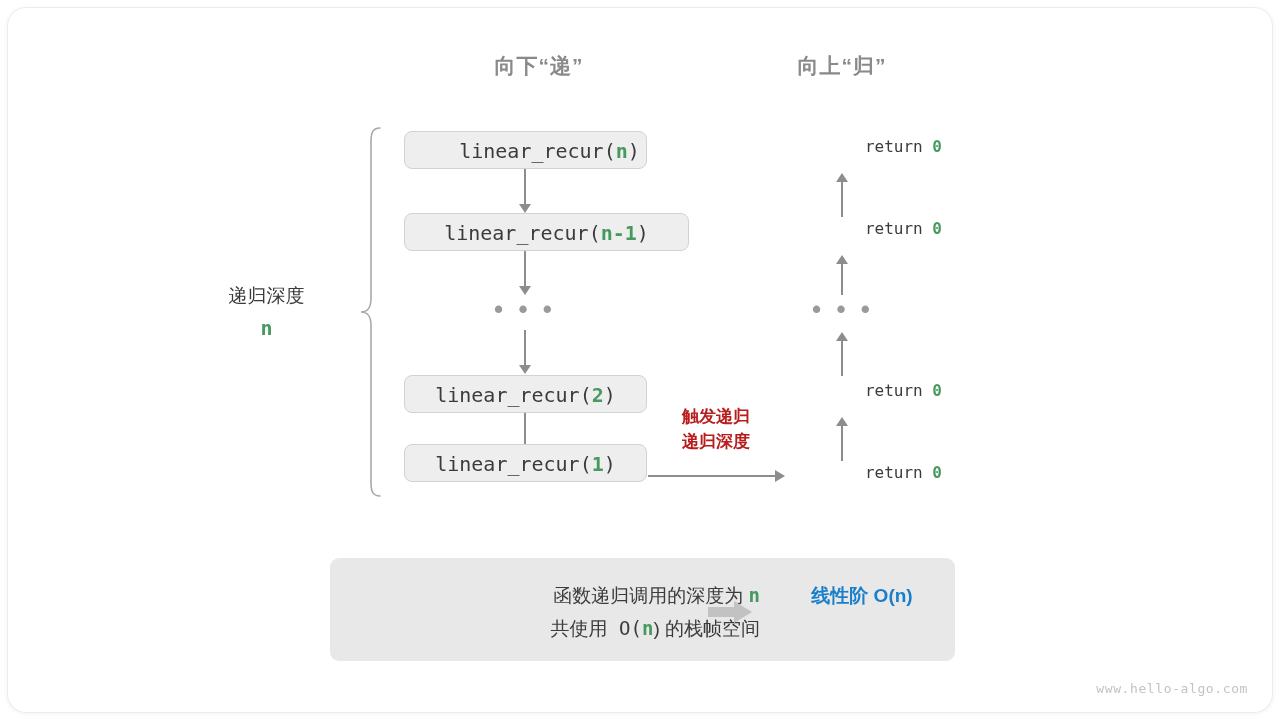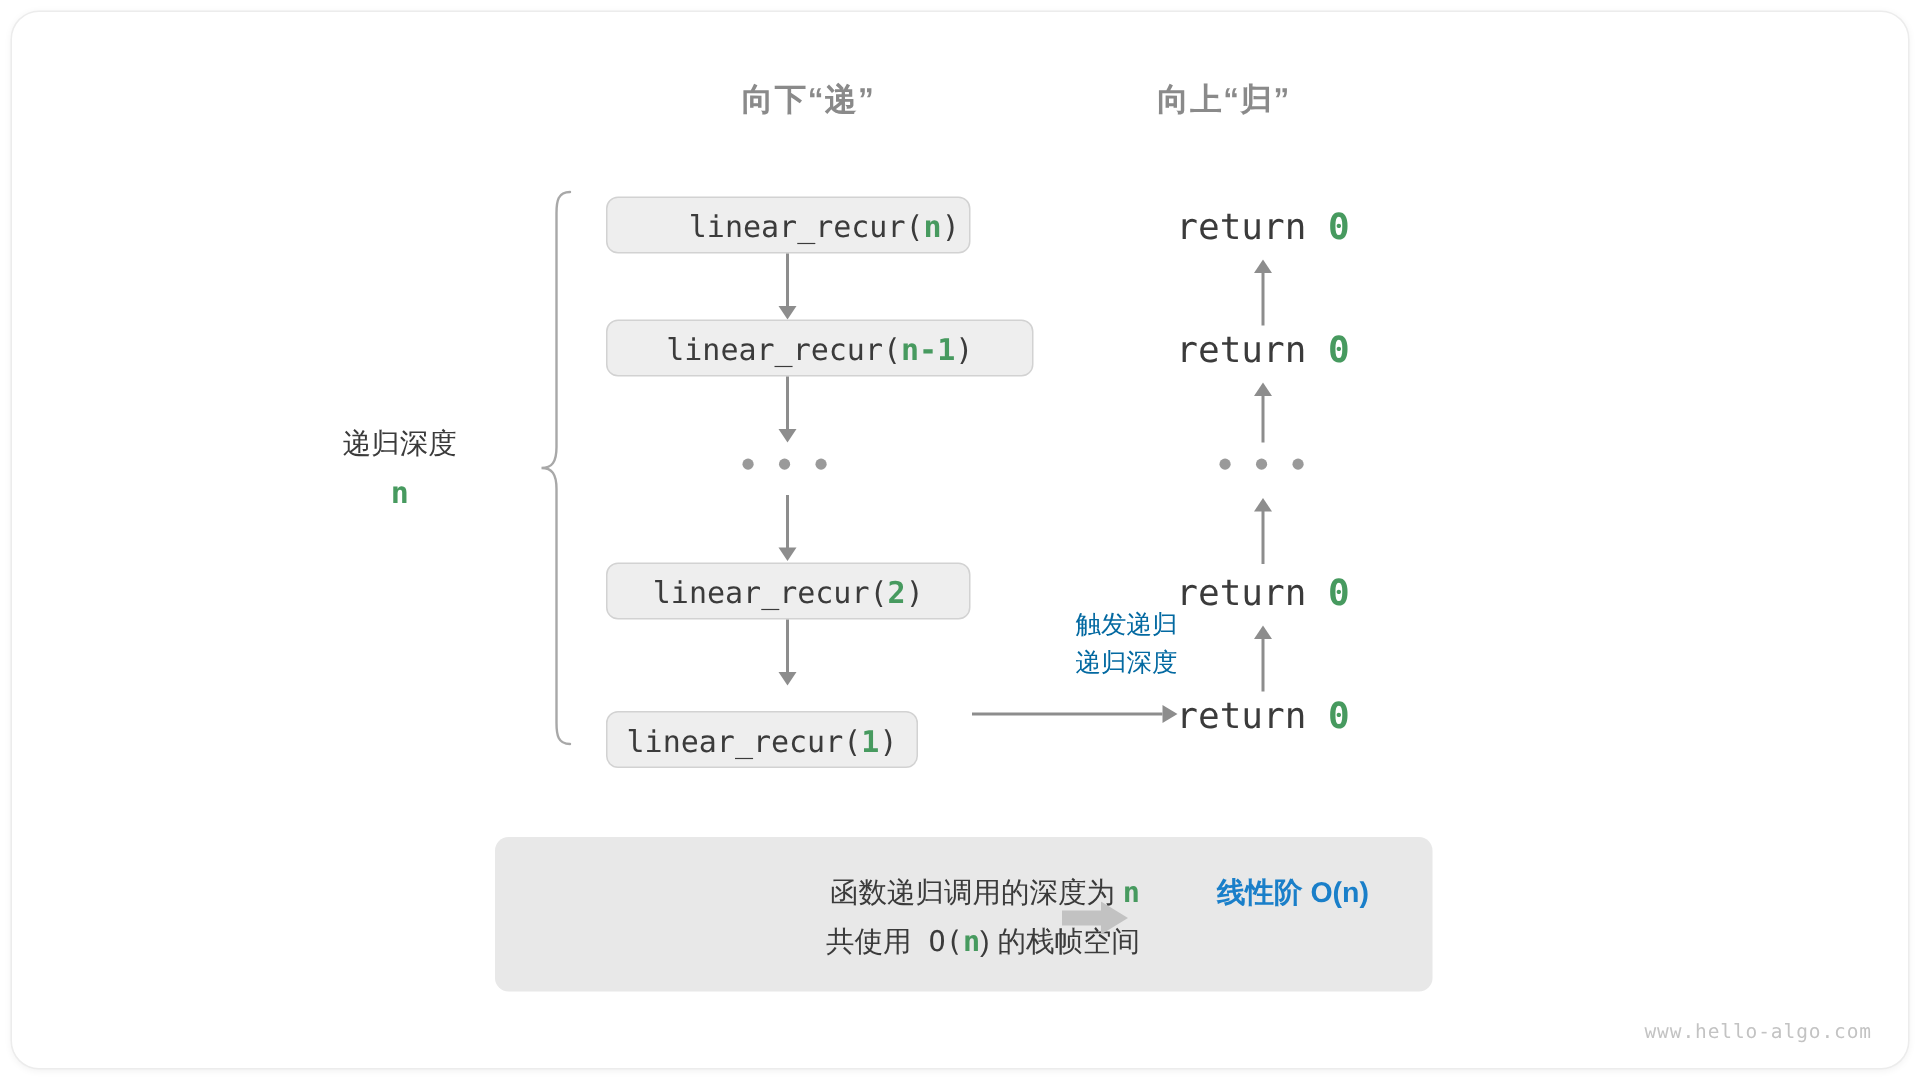--- a/index.html
+++ b/index.html
@@ -57,24 +57,24 @@
     box-sizing: border-box;
   }
   .call-box .arg {
     color: #479a5f;
     font-weight: bold;
   }
 
   
   .ret-label {
     position: absolute;
-    font-size: 24px;
-    color: #3b3b3b;
-    white-space: nowrap;
-    text-align: center;
+    font-size: 16px;
+    color: #3b3b3b;
+    white-space: nowrap;
+    text-align: right;
   }
   .ret-label .zero {
     color: #479a5f;
     font-weight: bold;
   }
 
   
   .varrow {
     position: absolute;
     width: 18px;
@@ -155,25 +155,25 @@
     color: #479a5f;
     font-weight: bold;
     display: block;
     margin-top: 7px;
   }
 
   
   .trigger-note {
     position: absolute;
     font-size: 17px;
-    font-weight: normal;
-    color: #0369a1;
+    font-weight: bold;
+    color: #b91c1c;
     line-height: 25px;
     white-space: nowrap;
-    text-align: right;
+    text-align: center;
   }
 
   
   #summary-panel {
     position: absolute;
     left: 330px;
     top: 558px;
     width: 625px;
     height: 103px;
     background: #e8e8e8;
@@ -239,21 +239,21 @@
     height: 372px;
   }
 </style>
 </head>
 <body>
 
 <div id="canvas">
   <div id="frame"></div>
 
   <div class="col-header" style="left:439px; top:52px; width:200px;">向下“递”</div>
-  <div class="col-header" style="left:716px; top:52px; width:200px;">向上“归”</div>
+  <div class="col-header" style="left:742px; top:52px; width:200px;">向上“归”</div>
 
   <svg id="brace" viewBox="0 0 26 372" preserveAspectRatio="none">
     <path d="M22 2 C14 2 13 8 13 16 L13 172 C13 182 10 186 3 186 C10 186 13 190 13 200 L13 356 C13 364 14 370 22 370" fill="none" stroke="#a8a8a8" stroke-width="1.6" stroke-linecap="round"></path>
   </svg>
 
   <div class="depth-label" style="left:179px; top:283px; width:175px;">
     <span class="line1">递归深度</span>
     <span class="line2 mono">n</span>
   </div>
 
@@ -284,21 +284,21 @@
 
   <div class="call-box mono" style="left:404px; top:375px; width:243px;">
     <span>linear_recur(</span><span class="arg">2</span><span>)</span>
   </div>
 
   <div class="varrow" style="left:516px; top:413px; height:44px;">
     <div class="shaft" style="top:0; height:36px;"></div>
     <div class="head-down"></div>
   </div>
 
-  <div class="call-box mono" style="left:404px; top:474px; width:208px;">
+  <div class="call-box mono" style="left:404px; top:444px; width:243px;">
     <span>linear_recur(</span><span class="arg">1</span><span>)</span>
   </div>
 
   <div class="harrow" style="left:648px; top:469px; width:137px;">
     <div class="shaft" style="width:127px;"></div>
     <div class="head-right"></div>
   </div>
 
   <div class="trigger-note" style="left:647px; top:404px; width:138px;">
     <span>触发递归</span><br>

